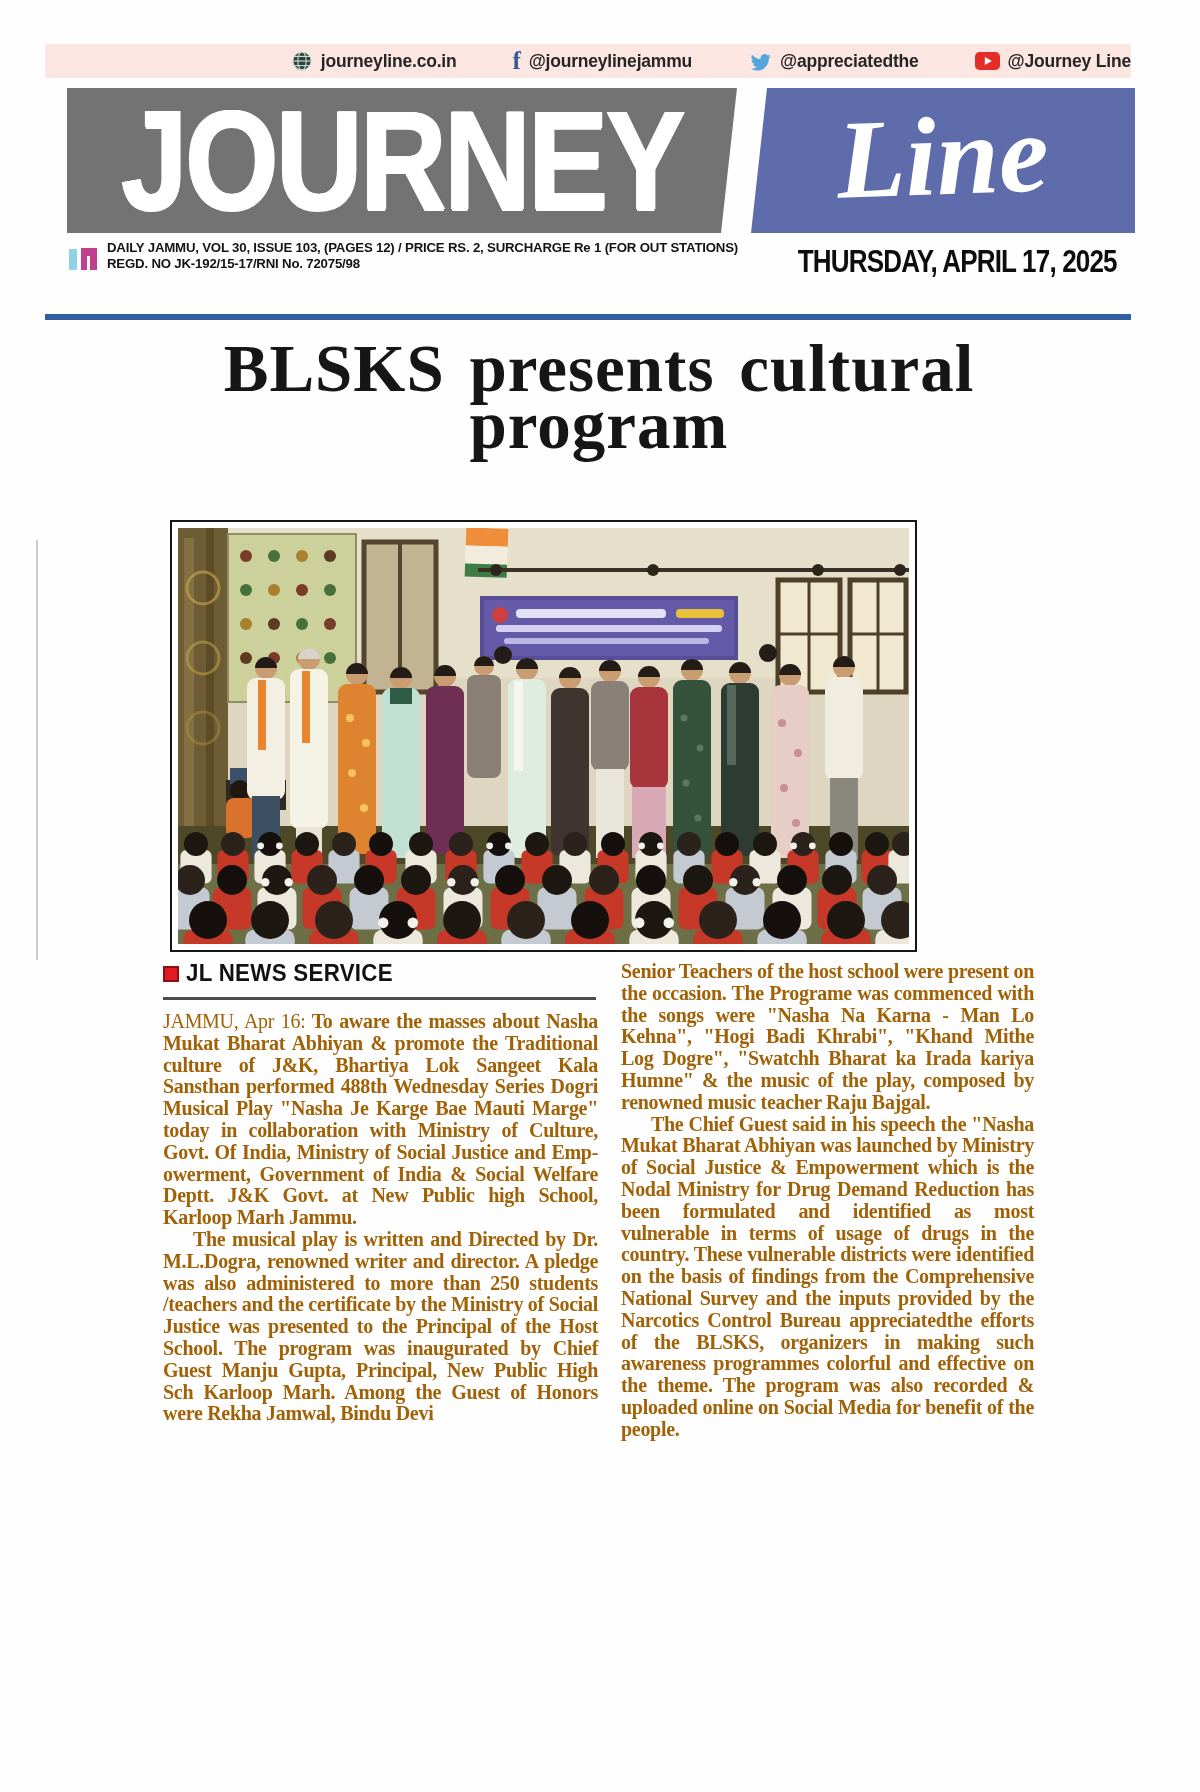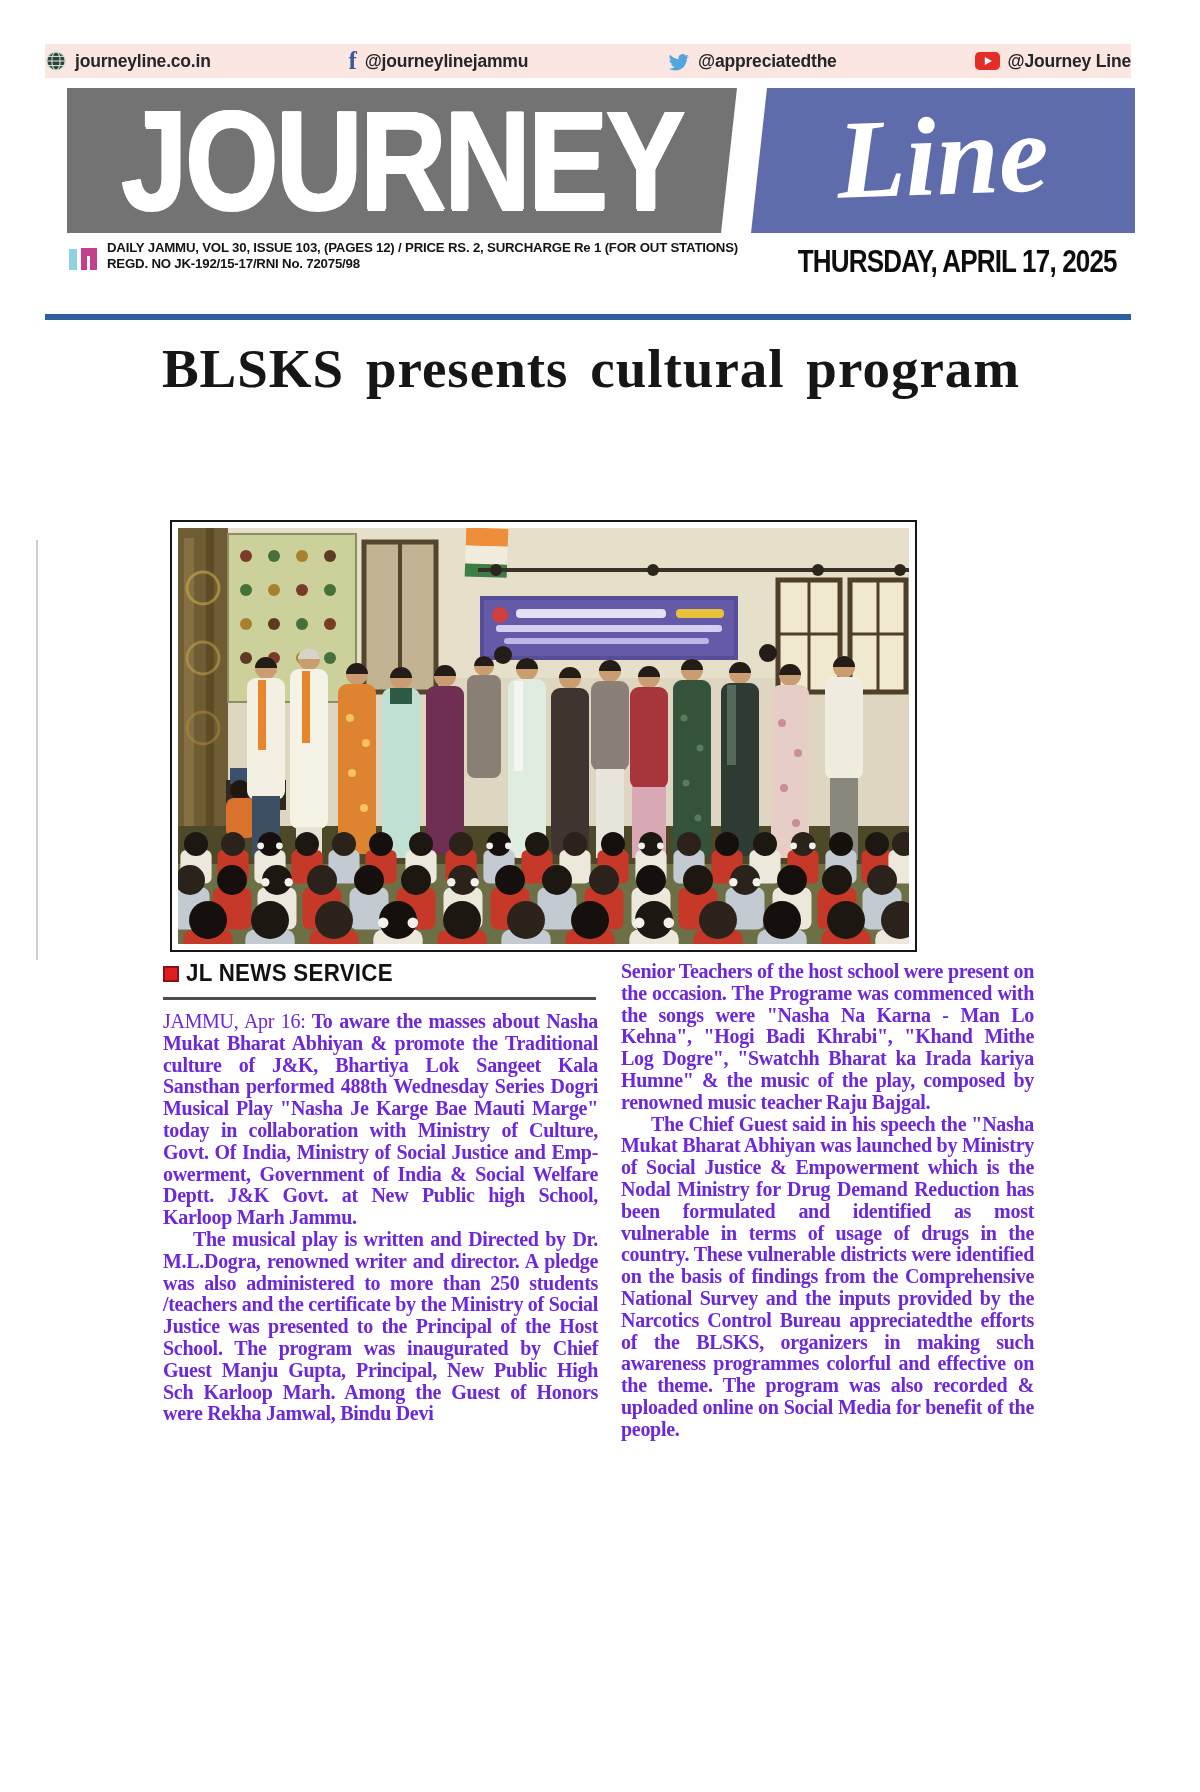--- a/index.html
+++ b/index.html
@@ -1,21 +1,21 @@
 <!DOCTYPE html>
 <html><head>
 <meta charset="utf-8">
 <style>
   html,body{margin:0;padding:0;background:#ffffff;}
   .page{position:relative;width:1200px;height:1792px;background:#fefefe;overflow:hidden;
         font-family:"Liberation Sans",sans-serif;}
 
   
   .topbar{position:absolute;left:45px;top:44px;width:1086px;height:34px;background:#fbe6e2;
-          display:flex;justify-content:space-between;align-items:center;gap:36px;}
+          display:flex;justify-content:flex-end;align-items:center;gap:56px;}
   .tb-item{display:flex;align-items:center;gap:8px;font-weight:bold;font-size:17.5px;
            color:#262626;letter-spacing:-0.2px;}
   .fb-glyph{font-family:"Liberation Serif",serif;font-weight:bold;font-size:25px;color:#3b5998;line-height:20px;}
 
   
   .mast-red{position:absolute;left:67px;top:88px;width:670px;height:145px;background:#737373;
             clip-path:polygon(0 0,100% 0,calc(100% - 16px) 100%,0 100%);
             display:flex;align-items:center;justify-content:center;}
   .journey-text{color:#fff;font-weight:bold;font-size:128px;letter-spacing:-3px;line-height:120px;
             transform:scale(0.94,1.1);text-shadow:1px 0 #fff,-1px 0 #fff,0 1px #fff;}
@@ -30,37 +30,37 @@
   .jl-logo{position:absolute;left:0;top:4px;}
   .info-lines{position:absolute;left:40px;top:2px;font-size:13.5px;font-weight:bold;color:#141414;
             line-height:16px;letter-spacing:-0.2px;transform:scaleX(0.98);transform-origin:left top;white-space:nowrap;}
   .date{position:absolute;right:16px;top:6px;font-size:31px;font-weight:bold;color:#0d0d0d;
             letter-spacing:-1px;transform:scaleX(0.84);transform-origin:right center;white-space:nowrap;}
 
   .blue-rule{position:absolute;left:45px;top:314px;width:1086px;height:6px;background:#2f5f9f;}
   .scan-edge{position:absolute;left:36px;top:540px;width:2px;height:420px;background:#cfcfcf;}
 
   
-  .headline{position:absolute;left:157px;top:340px;width:868px;margin:0;text-align:center;
-            font-family:"Liberation Serif",serif;font-weight:700;font-size:55px;line-height:57px;
+  .headline{position:absolute;left:165px;top:340px;width:868px;margin:0;text-align:center;
+            font-family:"Liberation Serif",serif;font-weight:700;font-size:67px;line-height:57px;
             color:#161616;letter-spacing:1px;word-spacing:7px;}
 
   
   .photo{position:absolute;left:170px;top:520px;width:747px;height:432px;border:2px solid #151515;
             background:#fff;padding:6px;box-sizing:border-box;}
 
   
   .byline{position:absolute;left:163px;top:960px;display:flex;align-items:center;gap:7px;}
   .byline-sq{width:16px;height:16px;background:#e11b22;border:2px solid #8a1113;box-sizing:border-box;}
   .byline-text{font-weight:bold;font-size:23px;color:#111;letter-spacing:0.3px;transform:scaleX(0.97);transform-origin:left center;}
   .byline-rule{position:absolute;left:163px;top:997px;width:433px;height:3px;background:#4d4d4d;}
 
   
   .col{position:absolute;font-family:"Liberation Serif",serif;font-weight:700;font-size:20px;
-       line-height:21.8px;color:#6d28d9;text-align:justify;letter-spacing:-0.3px;}
+       line-height:21.8px;color:#a16207;text-align:justify;letter-spacing:-0.3px;}
   .col-left{left:163px;top:1011px;width:435px;}
   .col-right{left:621px;top:961px;width:413px;}
   .para{margin:0;}
   .para.indent{text-indent:30px;}
   .lead{font-weight:400;}
 </style>
 </head>
 <body>
 
 <div class="page">

